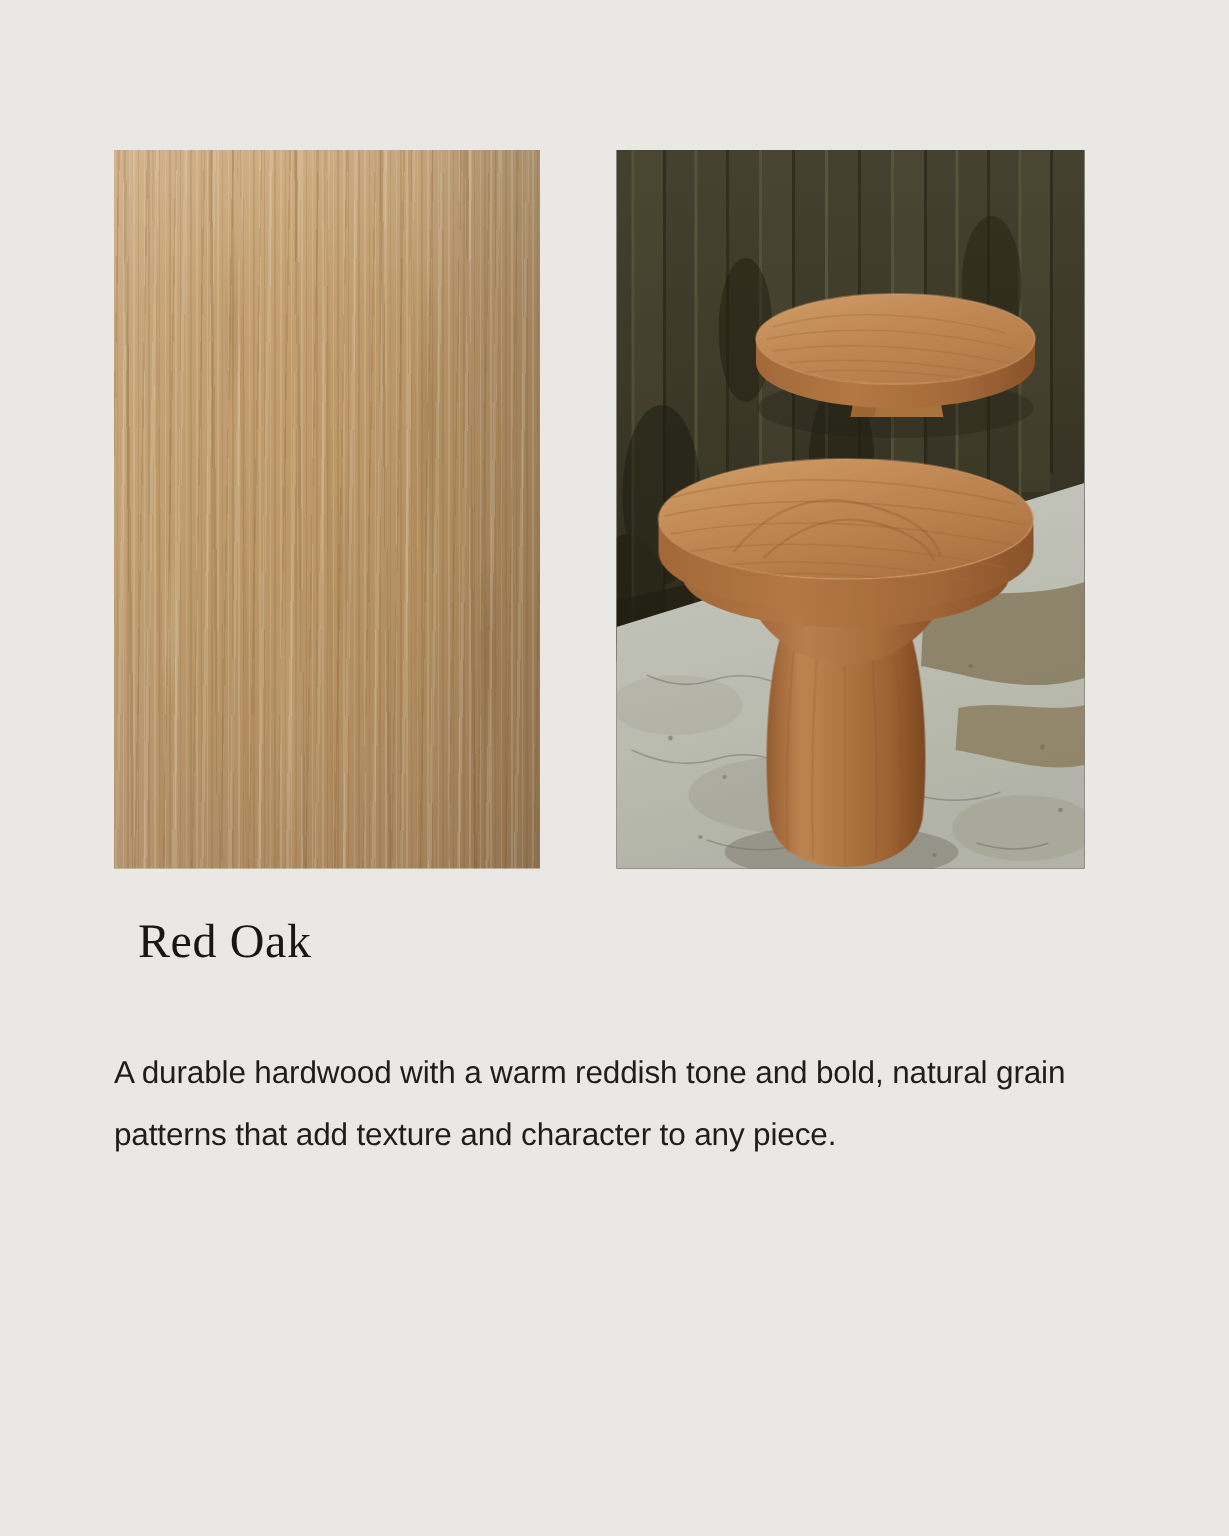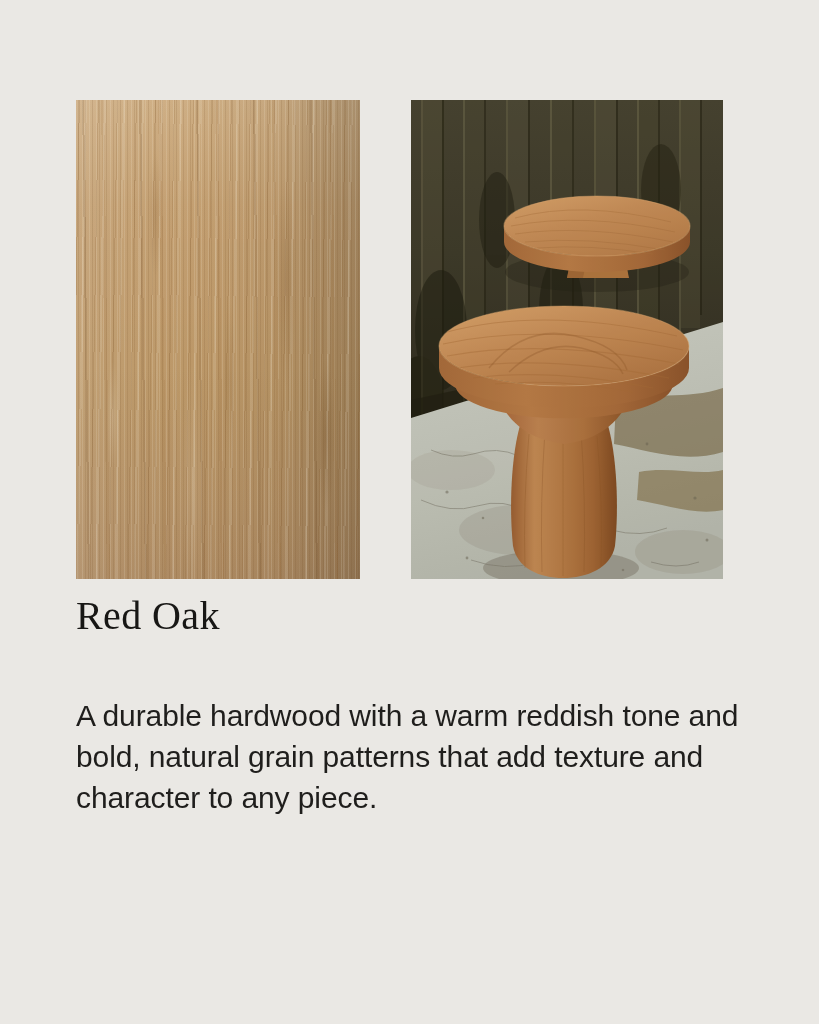--- a/index.html
+++ b/index.html
@@ -136,36 +136,36 @@
     overflow: hidden;
     background: #3a3729;
   }
   .photo svg { display: block; width: 100%; height: 100%; }
 
   
   .title {
     position: absolute;
     left: 76px;
     top: 593px;
-    margin: 0;
+    margin: 16px;
     font-family: "Liberation Serif", "DejaVu Serif", serif;
-    font-size: 40px;
+    font-size: 32px;
     font-weight: 400;
     letter-spacing: 0.4px;
     color: #181715;
     line-height: 1.15;
   }
   .body-copy {
     position: absolute;
     left: 76px;
     top: 695px;
     width: 690px;
     margin: 0;
     font-family: "Liberation Sans", "DejaVu Sans", sans-serif;
-    font-size: 30px;
+    font-size: 21px;
     font-weight: 400;
     line-height: 41px;
     letter-spacing: -0.1px;
     color: #1f1e1c;
   }
 </style>
 </head>
 <body>
 
 <div class="card">

